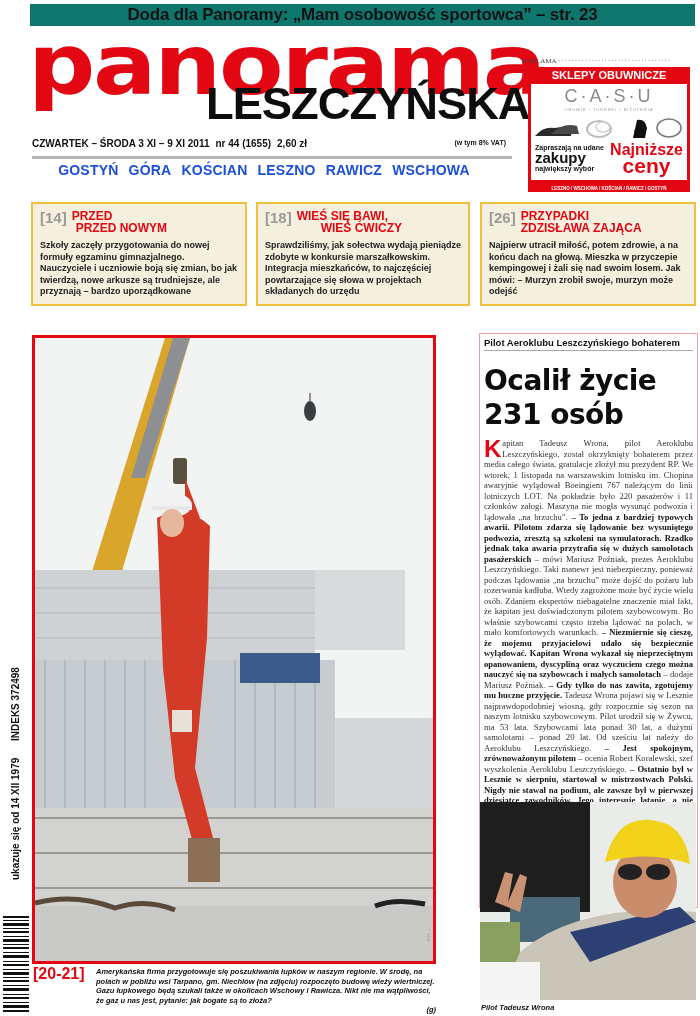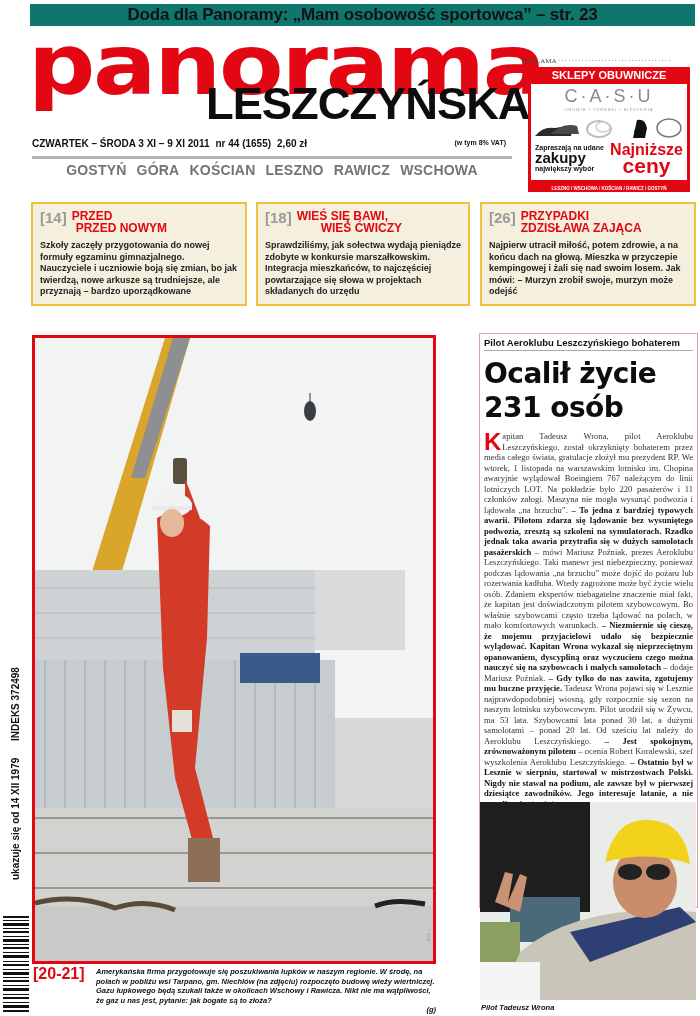--- a/index.html
+++ b/index.html
@@ -14,21 +14,21 @@
   
   .logo-panorama { position: absolute; left: 28px; top: 30px; height: 70px; font-family: "DejaVu Sans", sans-serif;
     font-weight: bold; font-size: 84px; line-height: 70px; color: #e30613; letter-spacing: -2px; transform: scaleX(1.12); transform-origin: left top; }
   .logo-leszczynska { position: absolute; left: 206px; top: 82px; font-family: "Liberation Sans", sans-serif;
     font-weight: bold; font-size: 44px; line-height: 44px; color: #0d0d0d; letter-spacing: -1px; transform: scaleX(1.03); transform-origin: left top; }
 
   .issue-line { position: absolute; left: 32px; top: 138px; width: 480px; font-size: 10px; font-weight: bold; color: #111; display: flex; }
   .issue-line .vat { position: absolute; right: 0; top: 1px; font-size: 7px; }
   .issue-line span { margin-right: 6px; }
   .rule-gray { position: absolute; left: 32px; top: 156px; width: 480px; height: 3px; background: #b3b3b3; }
-  .towns { position: absolute; left: 32px; top: 162px; width: 480px; text-align: center; font-weight: bold; font-size: 14px; color: #737373; letter-spacing: 0.2px; }
+  .towns { position: absolute; left: 24px; top: 162px; width: 480px; text-align: center; font-weight: bold; font-size: 14px; color: #1d4ed8; letter-spacing: 0.2px; }
   .towns span { margin: 0 3px; }
 
   
   .ad-label { position: absolute; left: 522px; top: 57px; font-family: "Liberation Serif", serif; font-size: 7px; color: #444; width: 170px; overflow: hidden; white-space: nowrap; }
   .ad-label .dots { letter-spacing: 1px; }
   .ad-box { position: absolute; left: 528px; top: 67px; width: 162px; height: 125px; background: #e30613; }
   .ad-inner { position: absolute; left: 3px; top: 17px; width: 156px; height: 96px; background: #fff; }
   .ad-title { position: absolute; left: 0; top: 2px; width: 100%; text-align: center; color: #fff; font-weight: bold; font-size: 11px; }
   .ad-brand { position: absolute; left: 0; top: 2px; width: 100%; text-align: center; color: #8a8a8a; font-size: 18px; letter-spacing: 3px; font-weight: normal; }
   .ad-sub { position: absolute; left: 0; top: 23px; width: 100%; text-align: center; color: #9a9a9a; font-size: 4px; letter-spacing: 1px; }
@@ -59,21 +59,21 @@
   .side-text span { margin-bottom: 14px; }
   .barcode { position: absolute; left: 3px; top: 914px; width: 26px; height: 100px; }
 
   .pages-ref { position: absolute; left: 33px; top: 965px; color: #e30613; font-weight: bold; font-size: 16px; }
   .caption { position: absolute; left: 96px; top: 967px; width: 340px; font-size: 7.5px; font-style: italic; font-weight: bold; line-height: 9.5px; color: #111; }
   .caption .sig { display: block; text-align: right; }
 
   
   .article { position: absolute; left: 479px; top: 333px; width: 219px; height: 575px; border: 1px solid #e8a0a0; padding: 3px 4px; }
   .kicker { font-size: 9.5px; font-weight: bold; color: #111; border-bottom: 1px solid #aaa; padding-bottom: 2px; }
-  .headline { font-family: "DejaVu Sans", sans-serif; font-weight: bold; font-size: 28px; line-height: 34px; color: #0d0d0d; letter-spacing: -0.5px; margin-top: 6px; }
+  .headline { font-family: "DejaVu Sans", sans-serif; font-weight: bold; font-size: 28px; line-height: 34px; color: #0d0d0d; letter-spacing: -0.5px; margin-top: 13px; }
   .art-body { margin-top: 6px; font-family: "Liberation Serif", serif; font-size: 8.6px; line-height: 10.5px; color: #333; text-align: justify; }
   .art-body b { color: #111; font-family: "Liberation Serif", serif; }
   .dropcap { float: left; font-family: "Liberation Sans", sans-serif; color: #e30613; font-weight: bold; font-size: 24px; line-height: 20px; margin-right: 1px; margin-top: 1px; }
 
   .pilot-photo { position: absolute; left: 480px; top: 802px; width: 216px; height: 198px; overflow: hidden; background: #eee; }
   .pilot-caption { position: absolute; left: 481px; top: 1003px; font-size: 7.5px; font-weight: bold; font-style: italic; color: #111; }
 </style>
 </head>
 <body>
 

